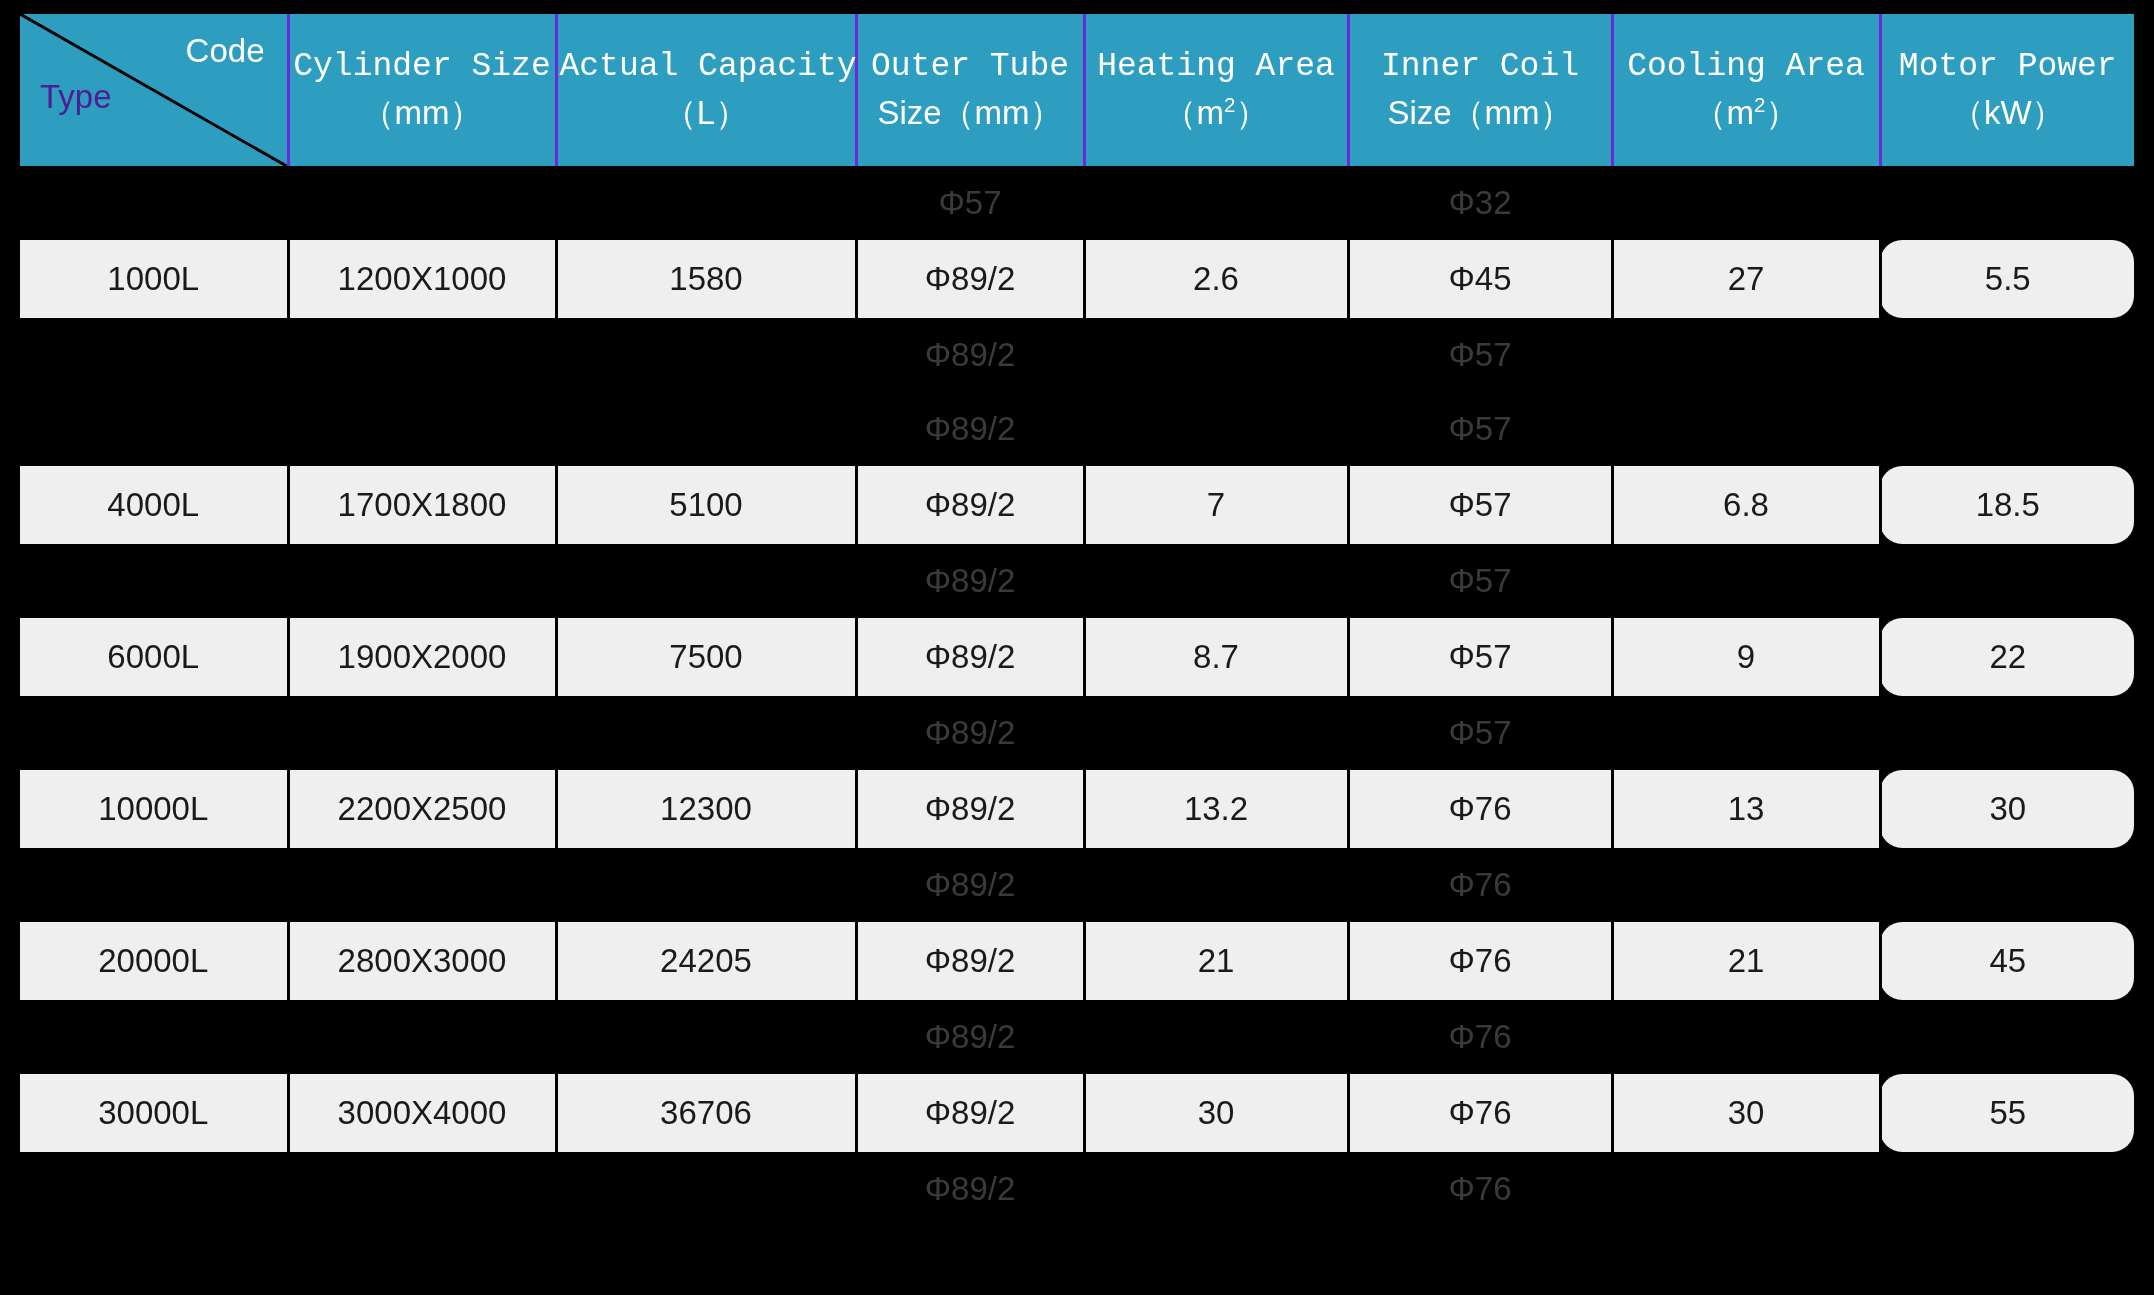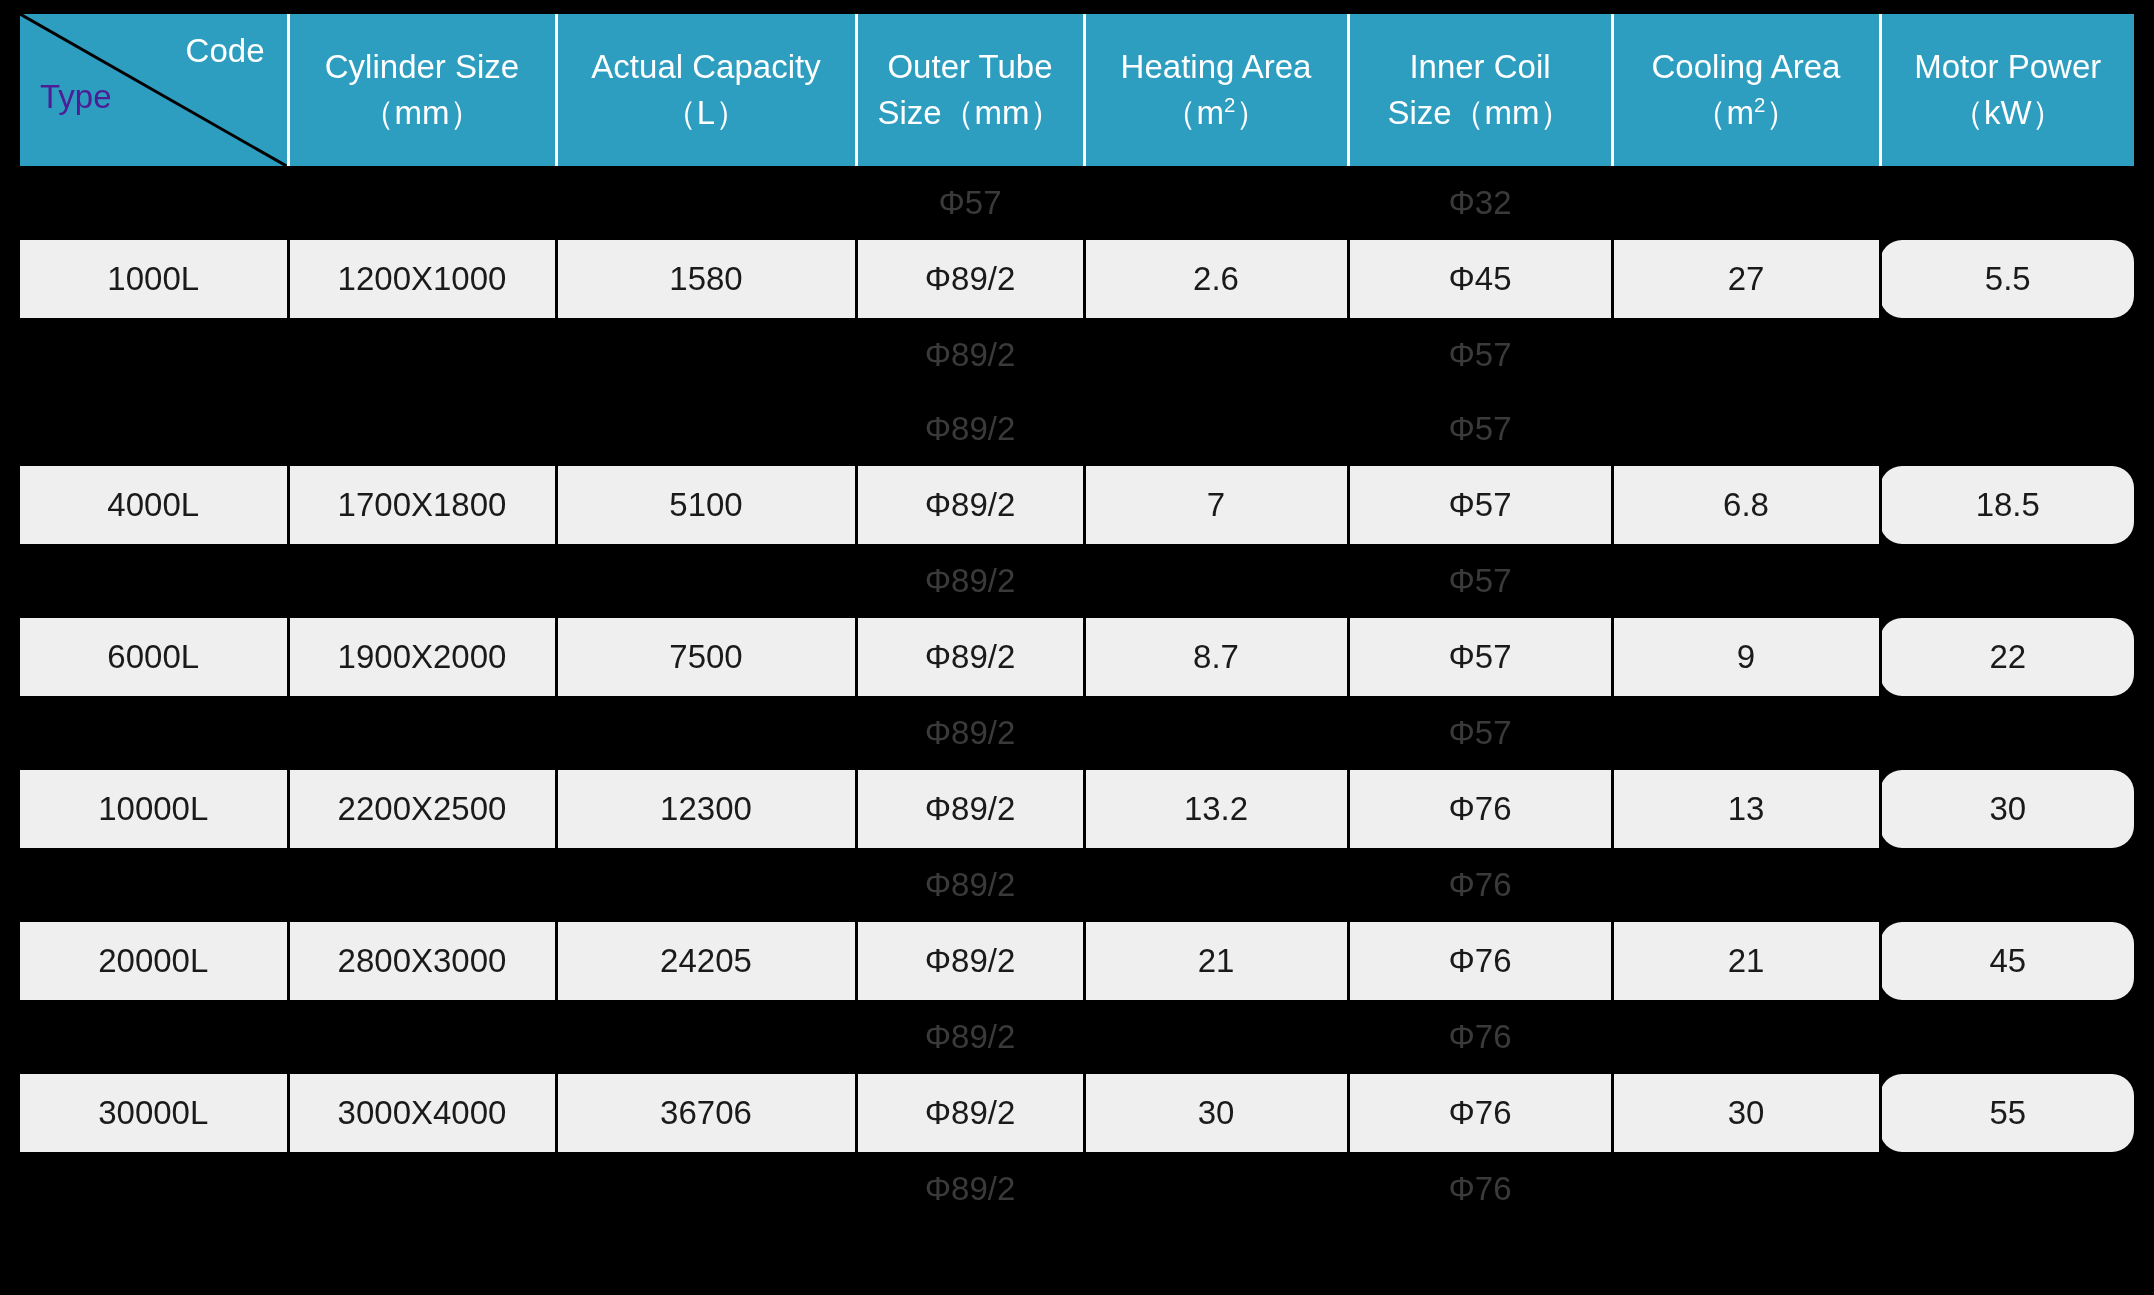--- a/index.html
+++ b/index.html
@@ -43,21 +43,21 @@
   thead th {
     background: #2e9ec0;
     color: #ffffff;
     font-weight: normal;
     font-size: 33px;
     line-height: 1.38;
     text-align: center;
     vertical-align: middle;
     height: 152px;
     border-left: 3px solid #000000;
-    border-right: 3px solid #ffffff;
+    border-right: 3px solid #6d28d9;
     padding: 4px 2px;
     white-space: nowrap;
   }
   thead th:first-child { border-left: none; }
   thead th:last-child  { border-right: none; }
 
   th.split-cell {
     position: relative;
     padding: 0;
     overflow: hidden;
@@ -76,21 +76,21 @@
     color: #ffffff;
   }
   th.split-cell .type-lbl {
     position: absolute;
     left: 20px;
     top: 60px;
     font-size: 33px;
     color: #4c1d95;
   }
 
-  .hdr-l1 { display: block; }
+  .hdr-l1 { display: block; font-family: Liberation Mono, monospace; }
   .hdr-l2 { display: block; }
 
   
   tr.data-row td {
     background: #efefef;
     color: #1a1a1a;
     font-size: 33px;
     text-align: center;
     vertical-align: middle;
     height: 78px;

